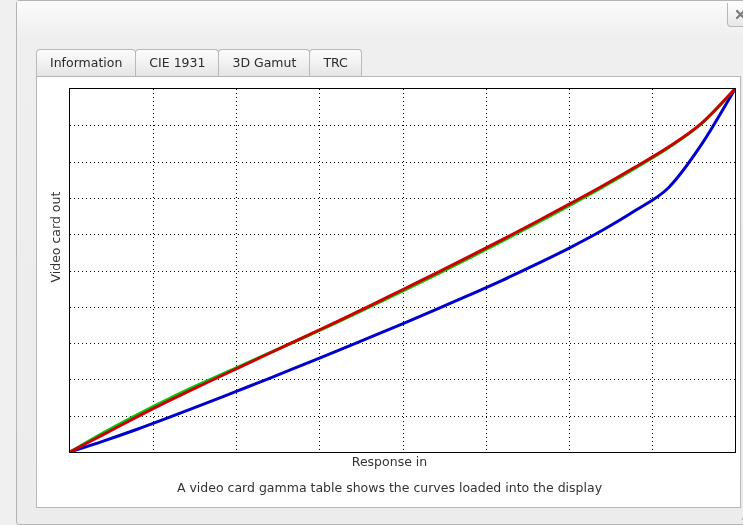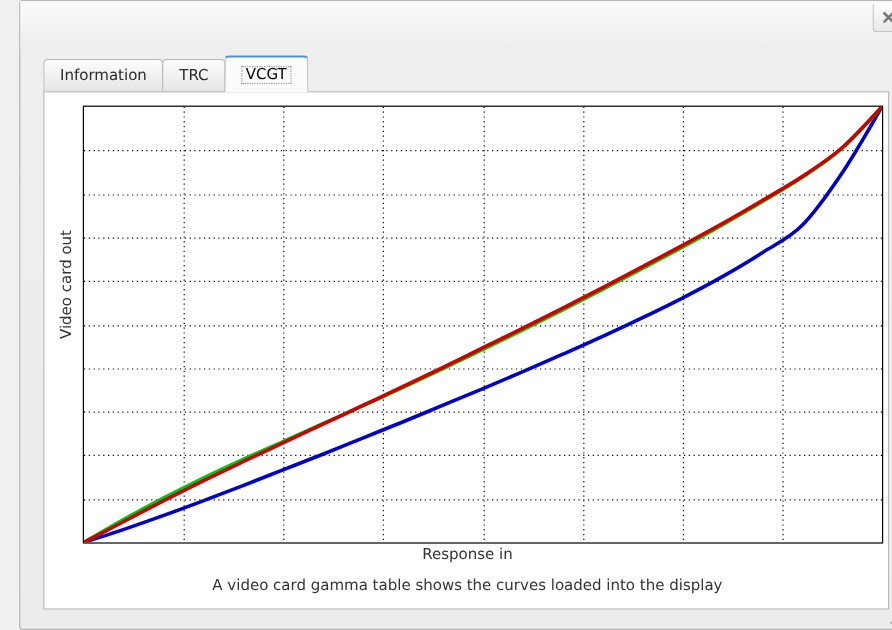--- a/index.html
+++ b/index.html
@@ -158,24 +158,27 @@
         </svg>
       </span>
     </div>
   </div>
 
   <div id="tabstrip">
       <div class="tab">
         <span class="tab-label">Information</span>
       </div>
       <div class="tab">
+        <span class="tab-label">CIE 1931</span>
+      </div>
+      <div class="tab">
+        <span class="tab-label">3D Gamut</span>
+      </div>
+      <div class="tab">
         <span class="tab-label">TRC</span>
-      </div>
-      <div class="tab active">
-        <span class="tab-label">VCGT</span>
       </div>
     </div>
 
   <div id="panel">
     <div id="plot-wrap">
 
       <div id="y-axis-label">Video card out</div>
 
       <div id="plot-area">
         <svg id="plot-svg" width="665" height="363" viewBox="0 0 665 363">

